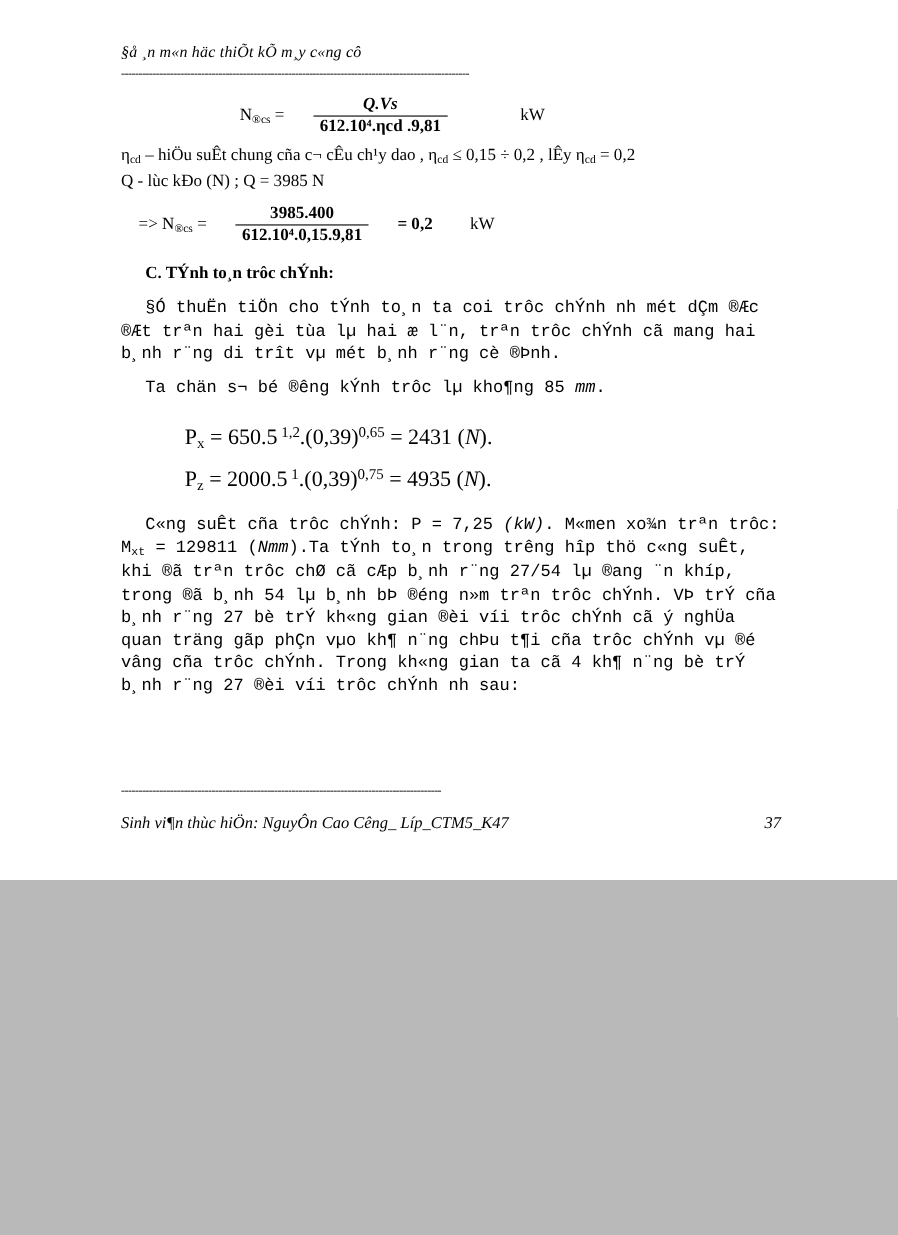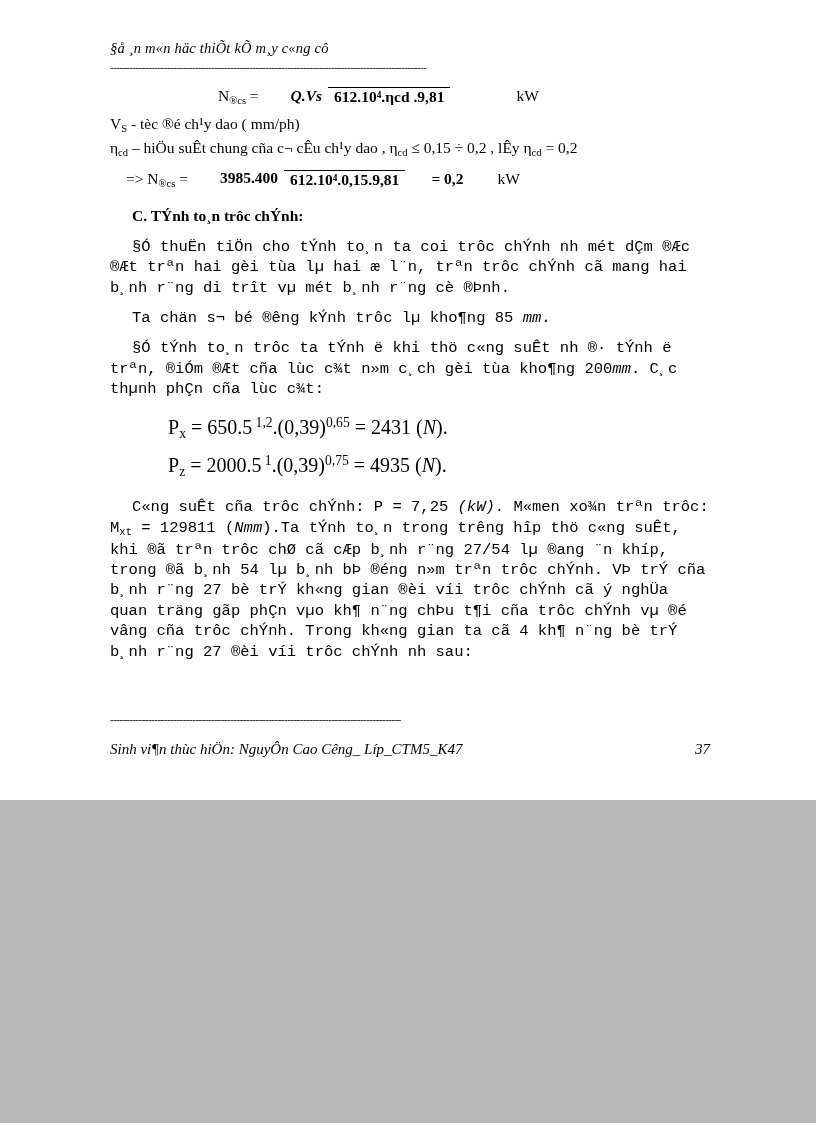--- a/index.html
+++ b/index.html
@@ -64,20 +64,21 @@
     display: flex;
     align-items: center;
     font-size: 15.5px;
     gap: 20px;
   }
   .formula-row .lead {
     white-space: nowrap;
   }
   .frac {
     display: inline-flex;
+    flex-direction: column;
     align-items: center;
     vertical-align: middle;
     margin: 0 6px;
     line-height: 1.08;
   }
   .frac .num {
     font-weight: bold;
     font-style: italic;
     padding: 0 6px 1px 6px;
     white-space: nowrap;
@@ -162,22 +163,22 @@
       <span class="frac">
         <span class="num">Q.Vs</span>
         <span class="den">612.10⁴.ηcd .9,81</span>
       </span>
       <span class="unit">kW</span>
     </div>
 
     <div class="spacer-8"></div>
 
     <div class="body-text">
-      <p class="para">V<sub>S</sub> - tèc ®é ch¹y dao ( mm/ph)</p>
       <p class="para">η<sub>cd</sub> – hiÖu suÊt chung cña c¬ cÊu ch¹y dao , η<sub>cd</sub> ≤ 0,15 ÷ 0,2 , lÊy η<sub>cd</sub> = 0,2</p>
+      <p class="para">Q - lùc kÐo (N) ;   Q = 3985 N</p>
     </div>
 
     <div class="spacer-8"></div>
 
     <div class="formula-row calc-row">
       <span class="lead">=&gt;  N<sub>®cs</sub> =</span>
       <span class="frac">
         <span class="num bold" style="font-style:normal">3985.400</span>
         <span class="den">612.10⁴.0,15.9,81</span>
       </span>
@@ -193,21 +194,20 @@
 
     <div class="body-text">
       <p class="para indent">§Ó thuËn tiÖn cho tÝnh to¸n ta coi trôc chÝnh nh­ mét dÇm ®Æc  ®Æt trªn hai gèi tùa lµ hai æ l¨n, trªn trôc chÝnh cã mang hai b¸nh r¨ng di trît vµ mét b¸nh r¨ng cè ®Þnh.</p>
 
       <div class="spacer-8"></div>
 
       <p class="para indent">Ta chän s¬ bé ®­êng  kÝnh trôc lµ kho¶ng 85 <span class="ital">mm</span>.</p>
 
       <div class="spacer-8"></div>
 
-      <p class="para indent">§Ó tÝnh to¸n trôc ta tÝnh ë khi thö c«ng suÊt nh­ ®· tÝnh ë trªn, ®iÓm ®Æt cña lùc c¾t n»m c¸ch gèi tùa kho¶ng 200<span class="ital">mm</span>.  C¸c thµnh phÇn cña lùc c¾t:</p>
 
       <div class="spacer-12"></div>
 
       <p class="eq-line">P<sub>x</sub> = 650.5<sup>&nbsp;1,2</sup>.(0,39)<sup>0,65</sup> = 2431  (<span class="ital">N</span>).</p>
       <p class="eq-line">P<sub>z</sub> = 2000.5<sup>&nbsp;1</sup>.(0,39)<sup>0,75</sup> = 4935  (<span class="ital">N</span>).</p>
 
       <div class="spacer-8"></div>
 
       <p class="para indent">C«ng suÊt cña trôc chÝnh: P = 7,25  <span class="ital">(kW)</span>. M«men xo¾n trªn trôc: M<sub>xt</sub> = 129811  (<span class="ital">Nmm</span>).Ta tÝnh to¸n trong tr­êng   hîp thö c«ng suÊt, khi ®ã trªn trôc chØ cã cÆp b¸nh r¨ng 27/54 lµ ®ang ¨n khíp, trong ®ã b¸nh 54 lµ b¸nh bÞ ®éng n»m trªn trôc chÝnh. VÞ trÝ cña b¸nh r¨ng 27 bè trÝ kh«ng gian ®èi víi trôc chÝnh cã ý nghÜa  quan träng gãp phÇn vµo kh¶ n¨ng chÞu t¶i cña trôc chÝnh vµ ®é vâng cña trôc chÝnh. Trong kh«ng gian ta cã 4 kh¶ n¨ng bè trÝ b¸nh r¨ng 27 ®èi víi trôc chÝnh nh­ sau:</p>
     </div>

